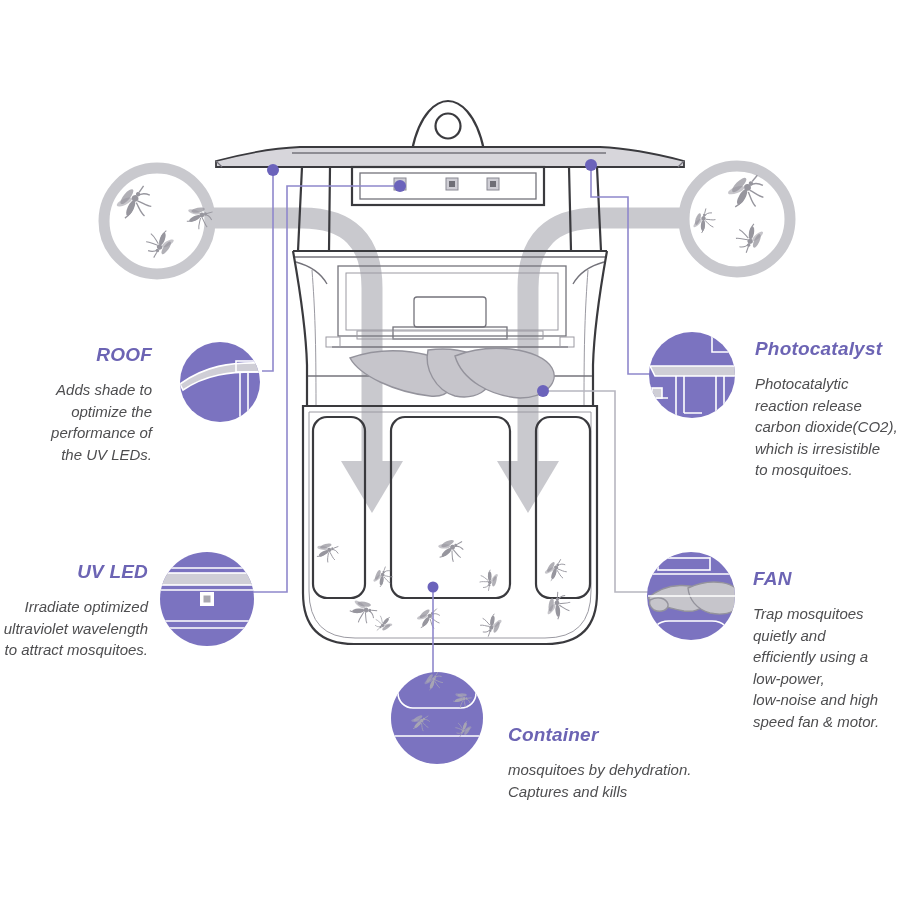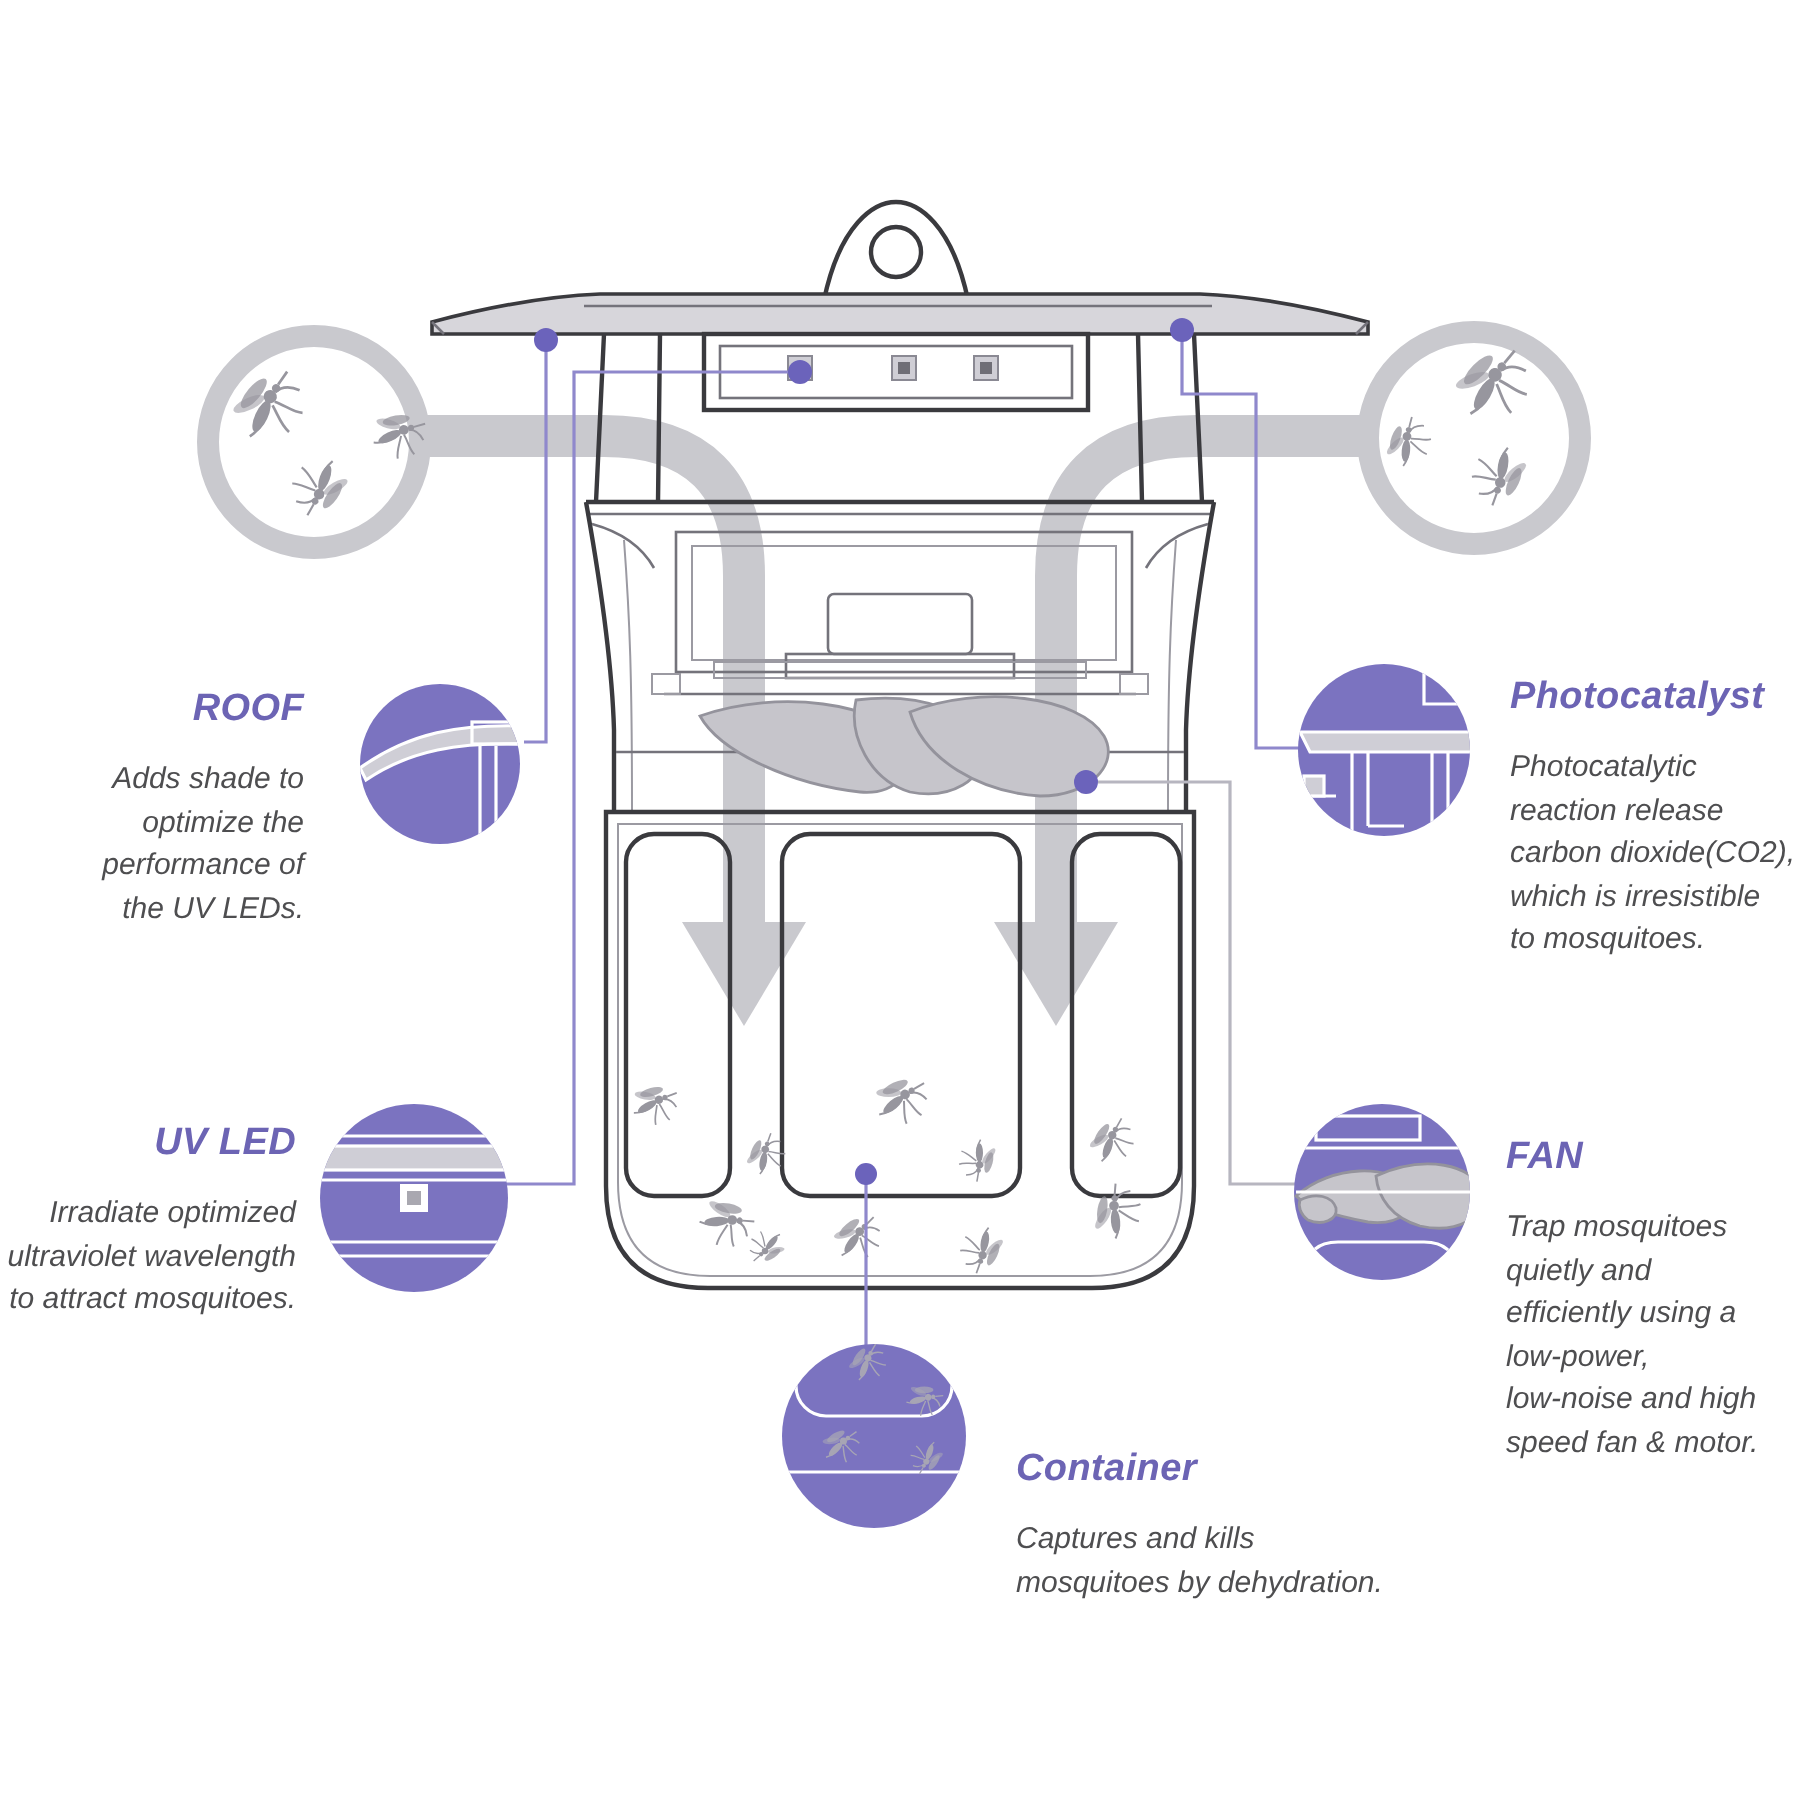--- a/index.html
+++ b/index.html
@@ -266,22 +266,22 @@
   <p style="margin:0">
     <span class="ln">Irradiate optimized</span>
     <span class="ln">ultraviolet wavelength</span>
     <span class="ln">to attract mosquitoes.</span>
   </p>
 </div>
 
 <div class="callout" id="co-container">
   <h3>Container</h3>
   <p style="margin:0">
+    <span class="ln">mosquitoes by dehydration.</span>
     <span class="ln">Captures and kills</span>
-    <span class="ln">mosquitoes by dehydration.</span>
   </p>
 </div>
 
 <div class="callout" id="co-photocatalyst">
   <h3>Photocatalyst</h3>
   <p style="margin:0">
     <span class="ln">Photocatalytic</span>
     <span class="ln">reaction release</span>
     <span class="ln">carbon dioxide(CO2),</span>
     <span class="ln">which is irresistible</span>

